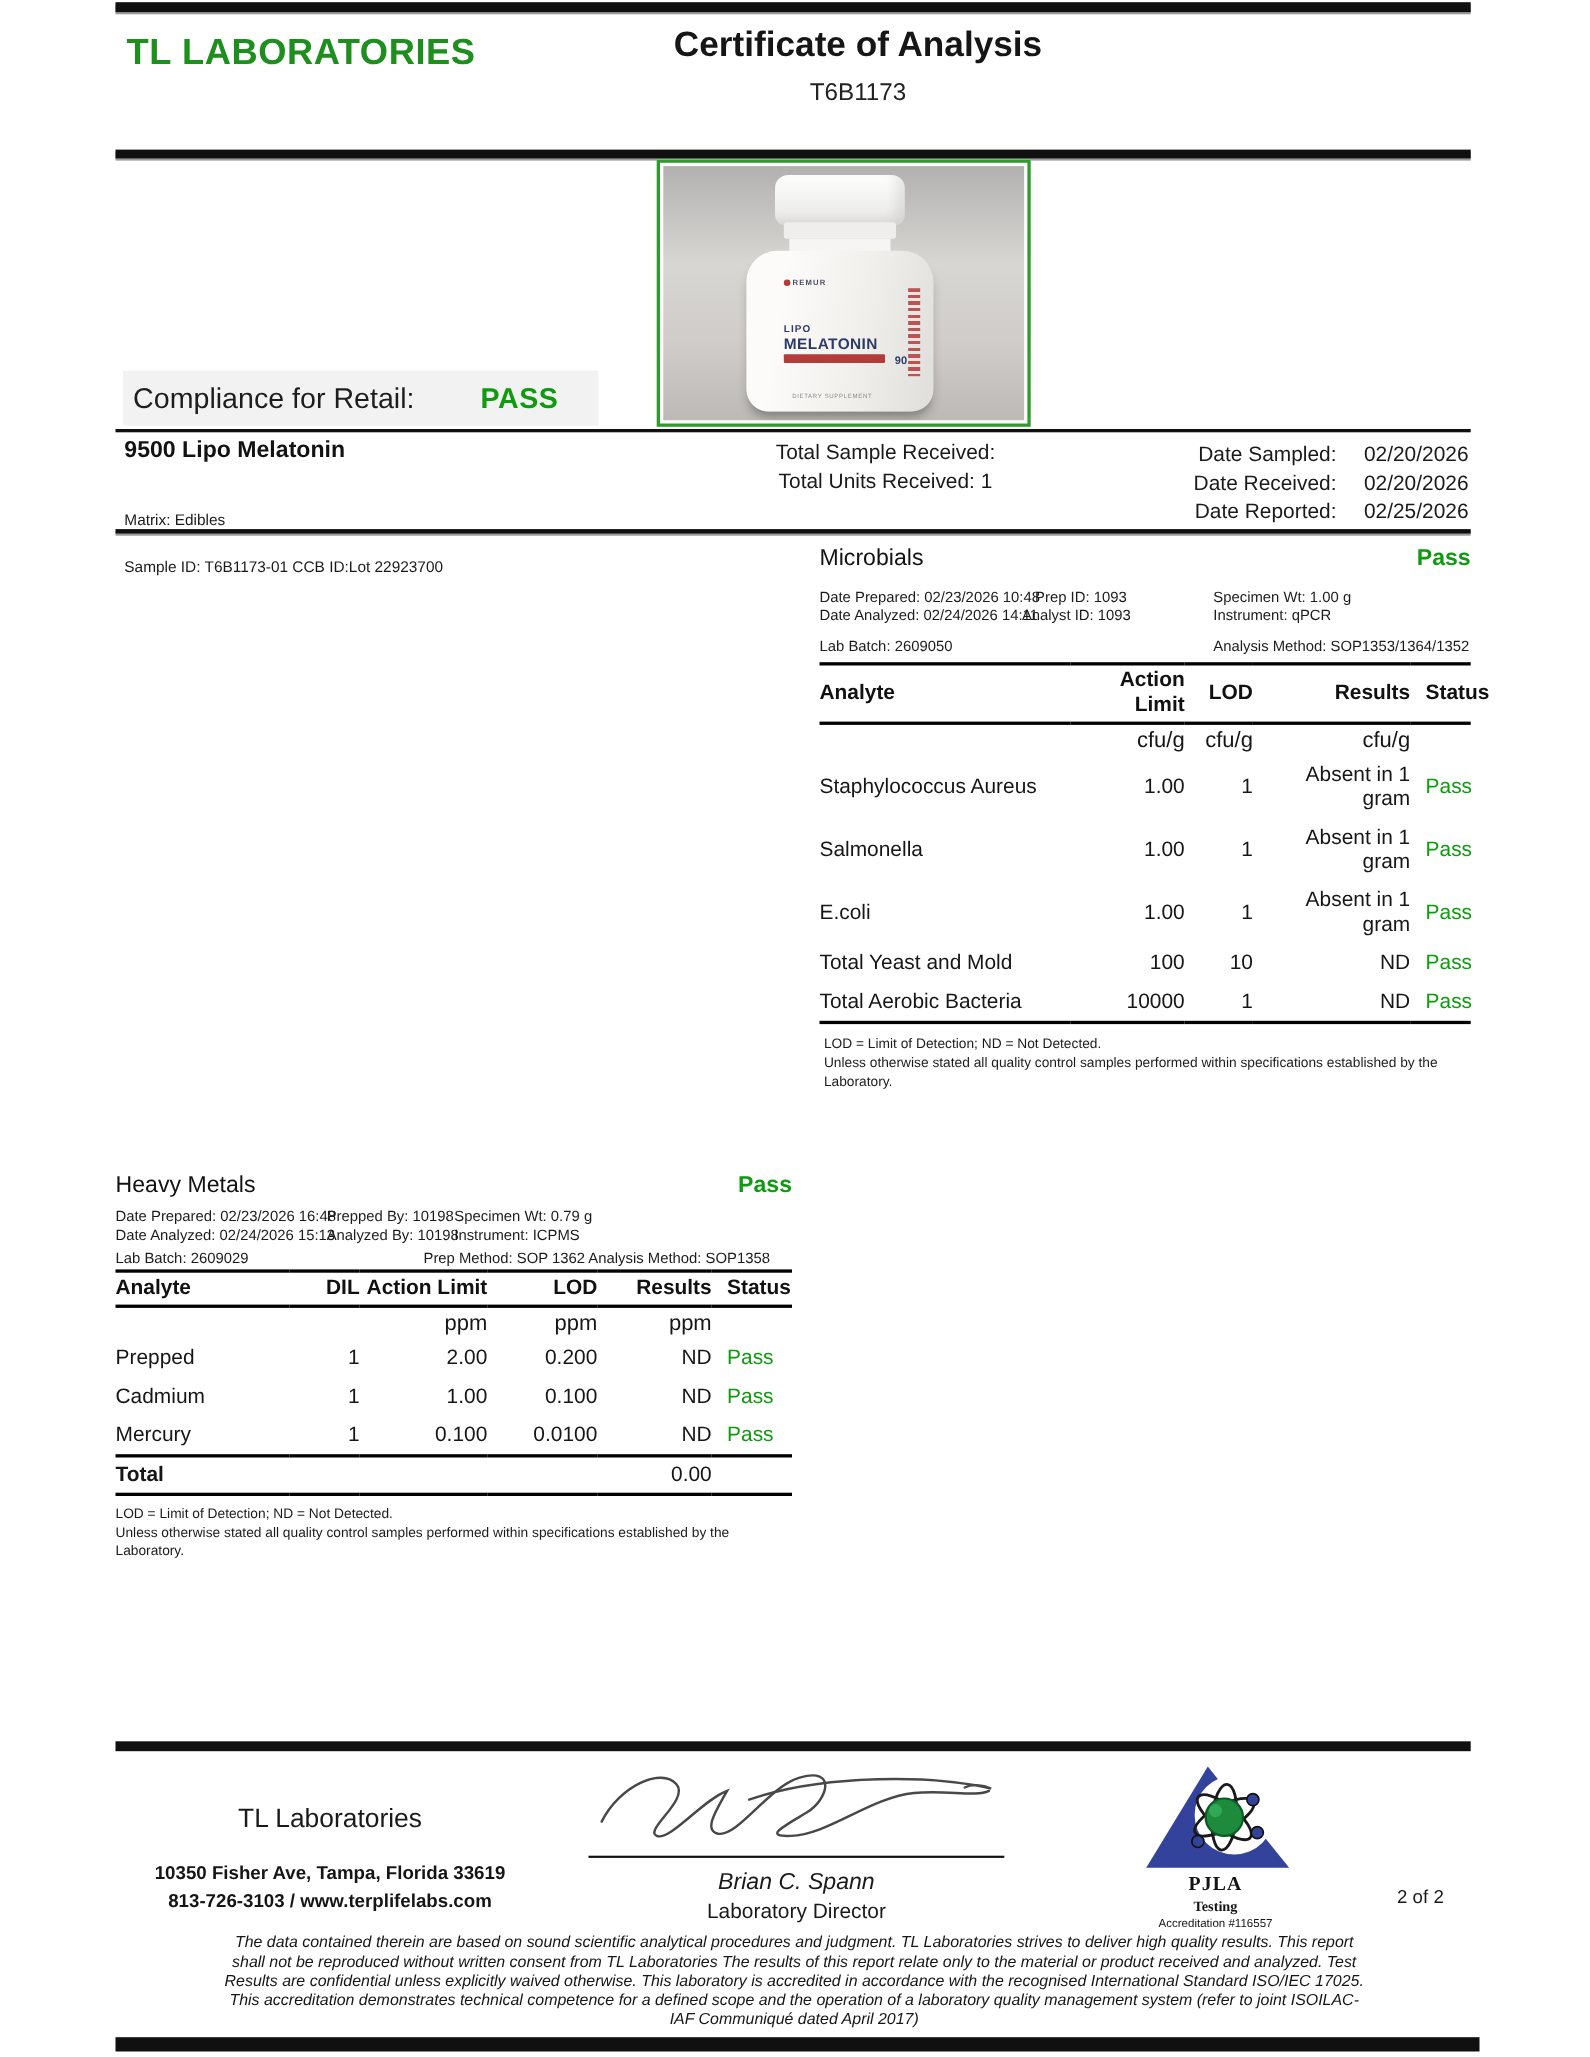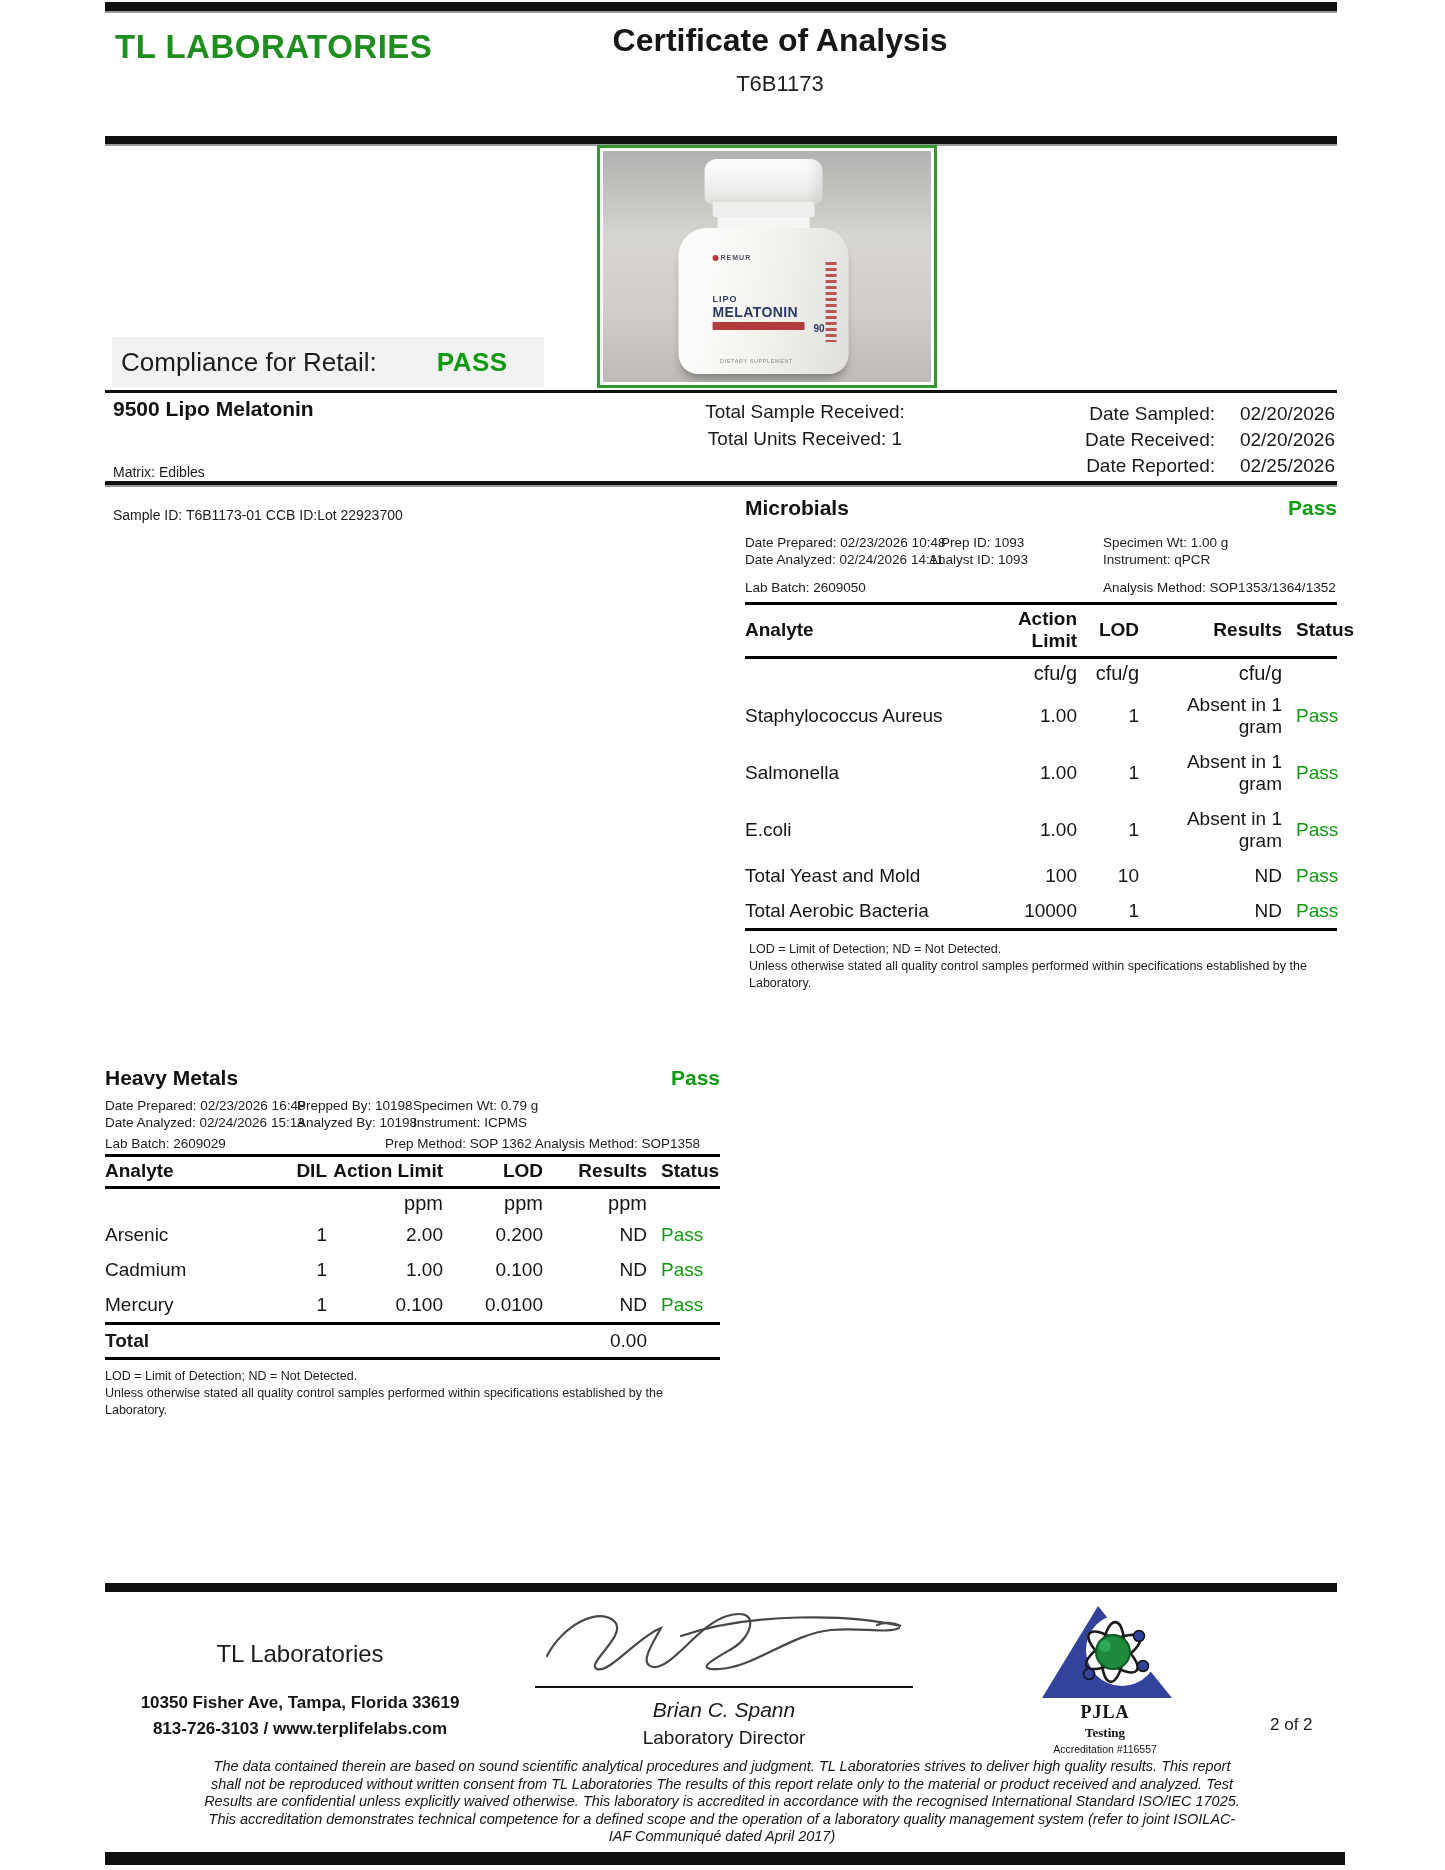--- a/index.html
+++ b/index.html
@@ -38,21 +38,21 @@
   .compliance-label{font-size:26px;color:#1d1d1d;}
   .compliance-status{font-size:26px;font-weight:bold;color:#0f9b0f;margin-left:60px;letter-spacing:.5px;}
   
   .sample-name{font-size:21px;font-weight:bold;color:#121212;}
   .received{text-align:center;font-size:19px;line-height:27px;color:#1a1a1a;}
   .date-row{position:absolute;display:flex;}
   .date-label{width:215px;text-align:right;font-size:19px;color:#1a1a1a;}
   .date-value{width:120px;text-align:right;font-size:19px;color:#1a1a1a;}
   .small-line{font-size:14px;color:#1a1a1a;}
   
-  .sec-title{font-size:21px;font-weight:bold;color:#121212;}
+  .sec-title{font-size:21px;font-weight:normal;color:#121212;}
   .sec-pass{font-size:21px;font-weight:bold;color:#0f9b0f;}
   .meta{font-size:13.5px;color:#1c1c1c;}
   table.analytes{border-collapse:collapse;width:100%;table-layout:fixed;}
   table.analytes th{font-size:19px;font-weight:bold;text-align:left;color:#111;
     border-top:3px solid #000;border-bottom:3px solid #000;padding:3px 0 4px;}
   table.analytes th.r{text-align:right;}
   table.analytes td{font-size:19px;color:#161616;padding:0;}
   table.analytes td.r{text-align:right;}
   table.analytes .units td{font-size:20px;padding-top:3px;padding-bottom:2px;}
   table.analytes .datarow td{padding-top:7px;padding-bottom:6px;}
@@ -250,21 +250,21 @@
     </tr>
     <tr class="units">
       <td></td>
       <td></td>
       <td class="r">ppm</td>
       <td class="r">ppm</td>
       <td class="r">ppm</td>
       <td></td>
     </tr>
     <tr class="datarow">
-      <td>Arsenic</td>
+      <td>Prepped</td>
       <td class="r">1</td>
       <td class="r">2.00</td>
       <td class="r">0.200</td>
       <td class="r">ND</td>
       <td class="status">Pass</td>
     </tr>
     <tr class="datarow">
       <td>Cadmium</td>
       <td class="r">1</td>
       <td class="r">1.00</td>

